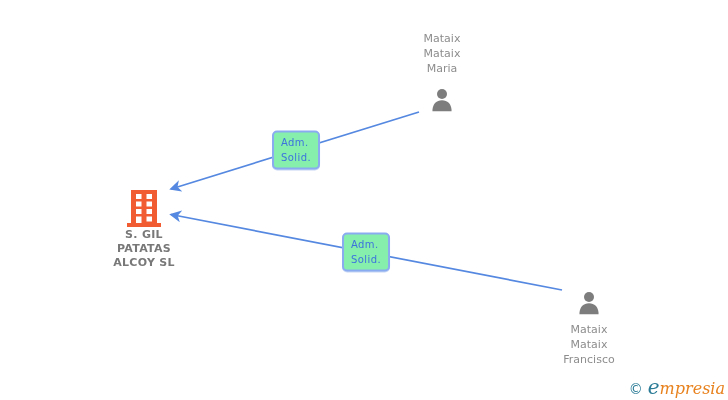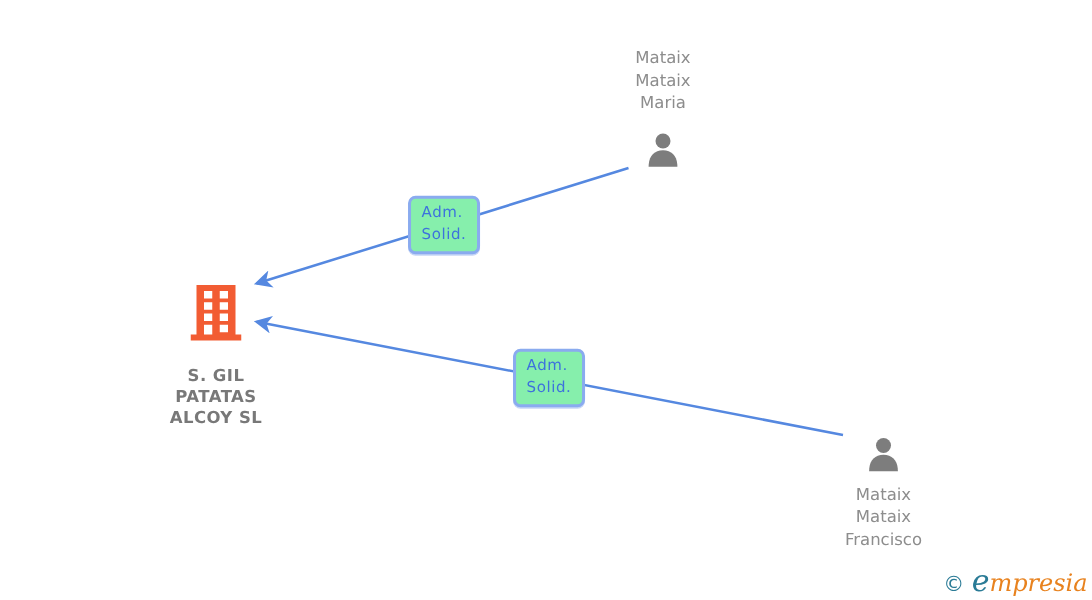--- a/index.html
+++ b/index.html
@@ -13,21 +13,21 @@
   }
   .edges-layer { position: absolute; left: 0; top: 0; width: 728px; height: 400px; }
 
   .node { position: absolute; display: flex; flex-direction: column; align-items: center; cursor: pointer; }
   .node-name { text-align: center; font-size: 11px; line-height: 15px; color: #8d8d8d; white-space: nowrap; }
   .company-name { font-weight: bold; color: #787878; line-height: 14px; letter-spacing: 0.3px; }
 
   .node-person-top    { left: 382px; top: 31px;  width: 120px; }
   .node-person-top .icon-wrap { margin-top: 11px; }
   .node-company       { left: 84px;  top: 190px; width: 120px; }
-  .node-company .node-name { margin-top: 16px; }
+  .node-company .node-name { margin-top: 0; }
   .node-person-bottom { left: 529px; top: 290px; width: 120px; }
   .node-person-bottom .node-name { margin-top: 4px; }
 
   .icon-wrap { display: block; line-height: 0; }
 
   .edge-label {
     position: absolute;
     transform: translate(-50%, -50%);
     background: #86efac;
     border: 2px solid #8aabef;

